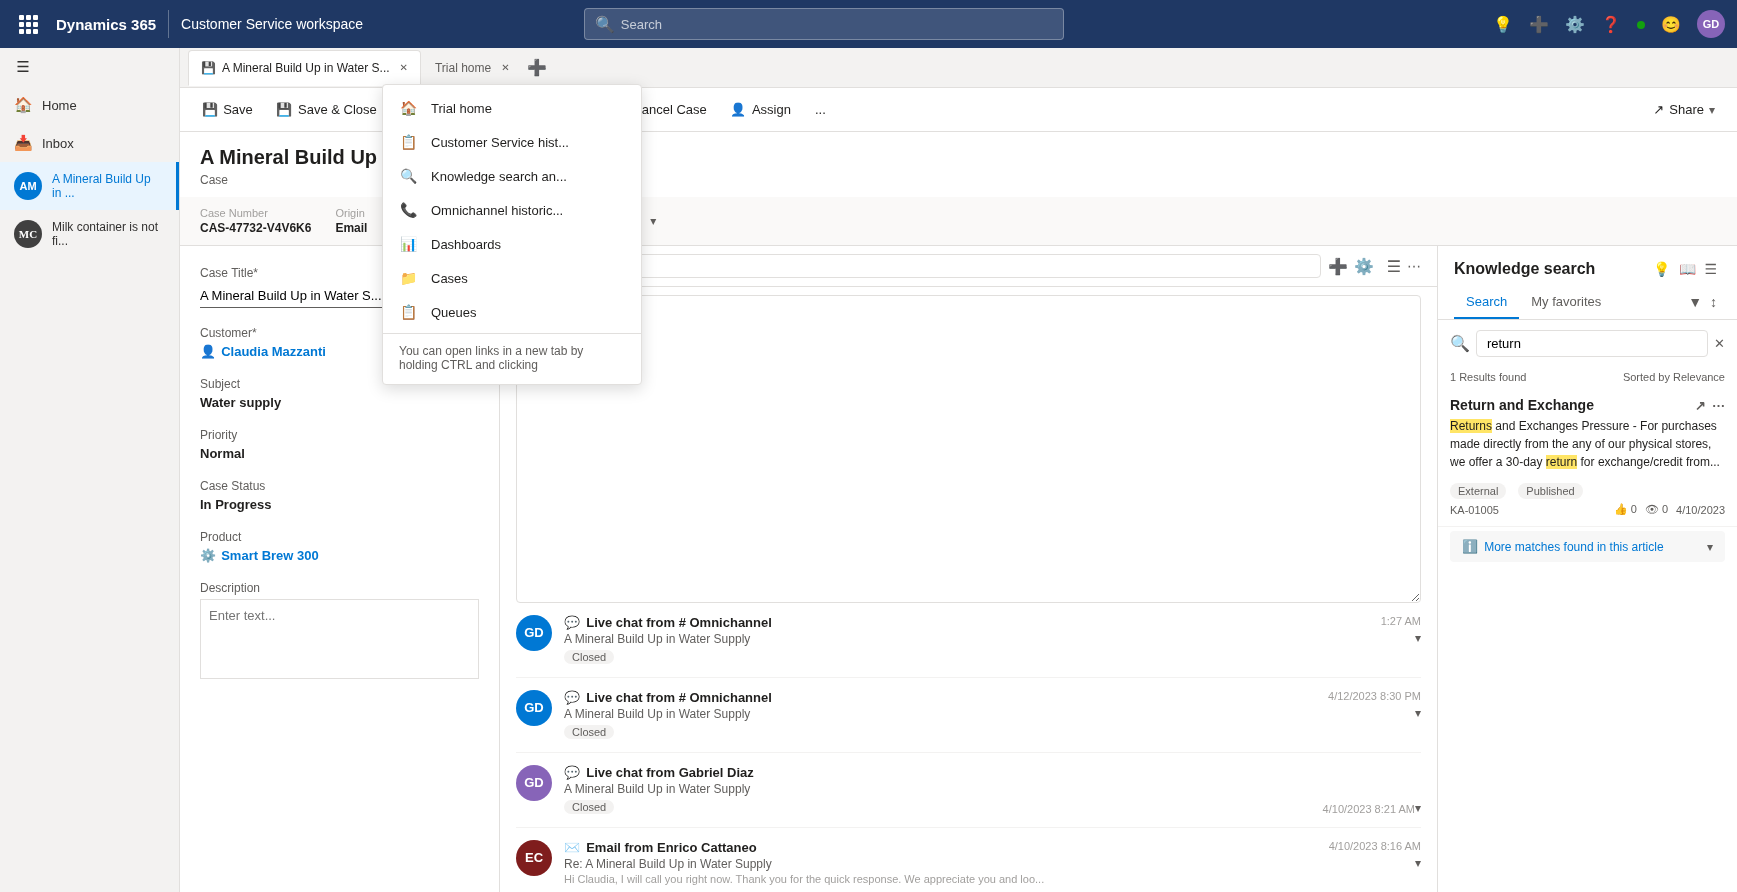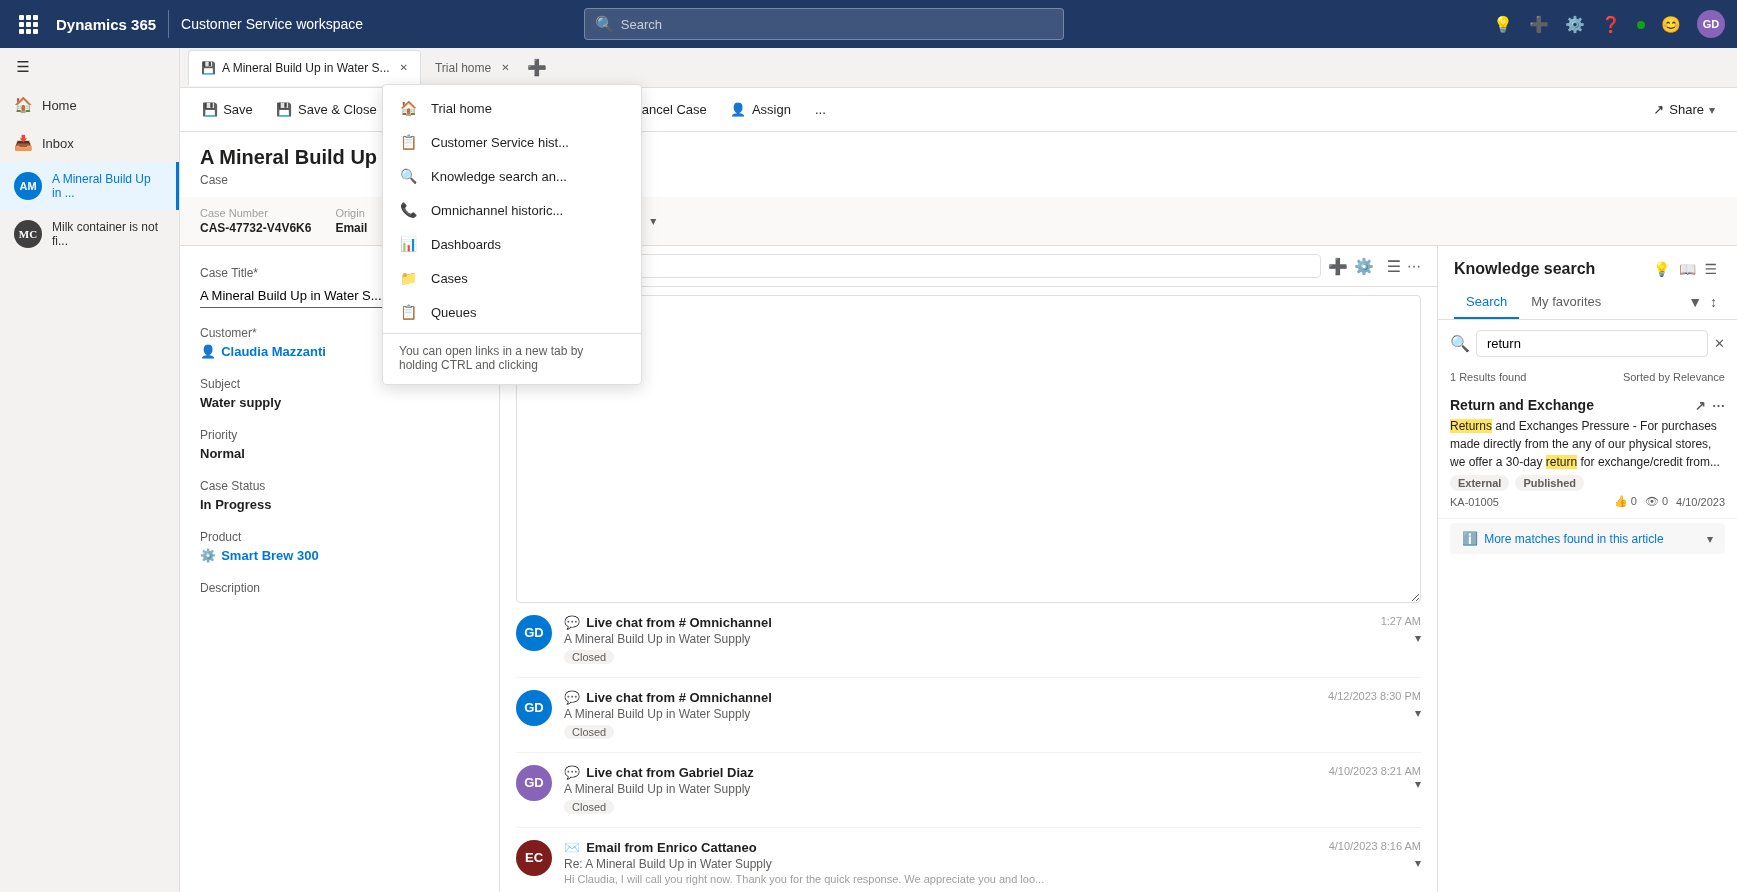--- a/index.html
+++ b/index.html
@@ -116,21 +116,21 @@
     .kp-tabs { display: flex; padding: 0 16px; border-bottom: 1px solid #e1dfdd; margin-top: 8px; }
     .kp-tab { padding: 8px 12px; font-size: 13px; cursor: pointer; color: #605e5c; border-bottom: 2px solid transparent; }
     .kp-tab.active { color: #0078d4; border-bottom: 2px solid #0078d4; }
     .kp-search-row { display: flex; align-items: center; padding: 10px 12px; gap: 6px; }
     .kp-search { flex: 1; border: 1px solid #e1dfdd; border-radius: 4px; padding: 5px 10px; font-size: 13px; outline: none; }
     .kp-result-meta { padding: 4px 12px; font-size: 11px; color: #605e5c; display: flex; justify-content: space-between; }
     .kp-result-card { padding: 10px 12px; border-bottom: 1px solid #f3f2f1; }
     .kp-result-title { font-size: 13px; font-weight: 700; color: #201f1e; display: flex; align-items: center; justify-content: space-between; }
     .kp-result-excerpt { font-size: 12px; color: #201f1e; line-height: 1.5; margin-top: 4px; }
     .kp-highlight { background: #ffe566; }
-    .kp-tags { display: flex; gap: 6px; margin-top: 4px; font-weight: bold; }
+    .kp-tags { display: flex; gap: 12px; margin-top: 12px; }
     .kp-tag { font-size: 11px; color: #605e5c; background: #f3f2f1; border-radius: 10px; padding: 2px 8px; }
     .kp-ka-row { display: flex; align-items: center; justify-content: space-between; margin-top: 4px; font-size: 11px; color: #605e5c; }
     .kp-more-matches { display: flex; align-items: center; gap: 6px; padding: 8px 12px; font-size: 12px; color: #0078d4; background: #f7f7f7; border-radius: 4px; margin: 4px 12px; cursor: pointer; justify-content: space-between; }
     .kp-icons { display: flex; align-items: center; gap: 8px; padding: 0 4px; }
     .kp-icon { font-size: 14px; color: #605e5c; cursor: pointer; }
 
     
     .dropdown-overlay {
       position: absolute; top: 84px; left: 382px;
       background: #fff; border: 1px solid #e1dfdd; border-radius: 4px;
@@ -330,20 +330,21 @@
         </div>
         <div class="form-field">
           <div class="form-label">Product</div>
           <a class="form-value link">
             <span style="color:#0078d4;font-size:13px;">⚙️</span>
             <span>Smart Brew 300</span>
           </a>
         </div>
         <div class="form-field">
           <div class="form-label">Description</div>
+          <textarea class="form-textarea" placeholder="Enter text..." style=""></textarea>
         </div>
       </div>
 
       <div class="timeline">
         <div class="timeline-toolbar">
           <input class="timeline-search" placeholder="Search timeline" style="">
           <span style="cursor:pointer;font-size:16px;color:#605e5c;">➕</span>
           <span style="cursor:pointer;font-size:16px;color:#605e5c;margin:0 6px;">⚙️</span>
           <span style="cursor:pointer;font-size:16px;color:#605e5c;margin:0 6px;">☰</span>
           <span style="cursor:pointer;font-size:14px;color:#605e5c;">⋯</span>
@@ -386,21 +387,21 @@
           <div class="timeline-item">
             <div class="timeline-avatar" style="background:#8764b8;">GD</div>
             <div class="timeline-content">
               <div class="timeline-title">
                 <span style="font-size:13px;">💬</span>
                 <span>Live chat from Gabriel Diaz</span>
               </div>
               <div class="timeline-subtitle">A Mineral Build Up in Water Supply</div>
               <span class="timeline-badge">Closed</span>
             </div>
-            <div style="display:flex;flex-direction:column;align-items:flex-end;">
+            <div style="display:flex;flex-direction:row;align-items:flex-end;">
               <span class="timeline-time">4/10/2023 8:21 AM</span>
               <span class="chevron">▾</span>
             </div>
           </div>
 
           <div class="timeline-item">
             <div class="timeline-avatar" style="background:#7f1d1d;">EC</div>
             <div class="timeline-content">
               <div class="timeline-title">
                 <span style="font-size:13px;">✉️</span>

